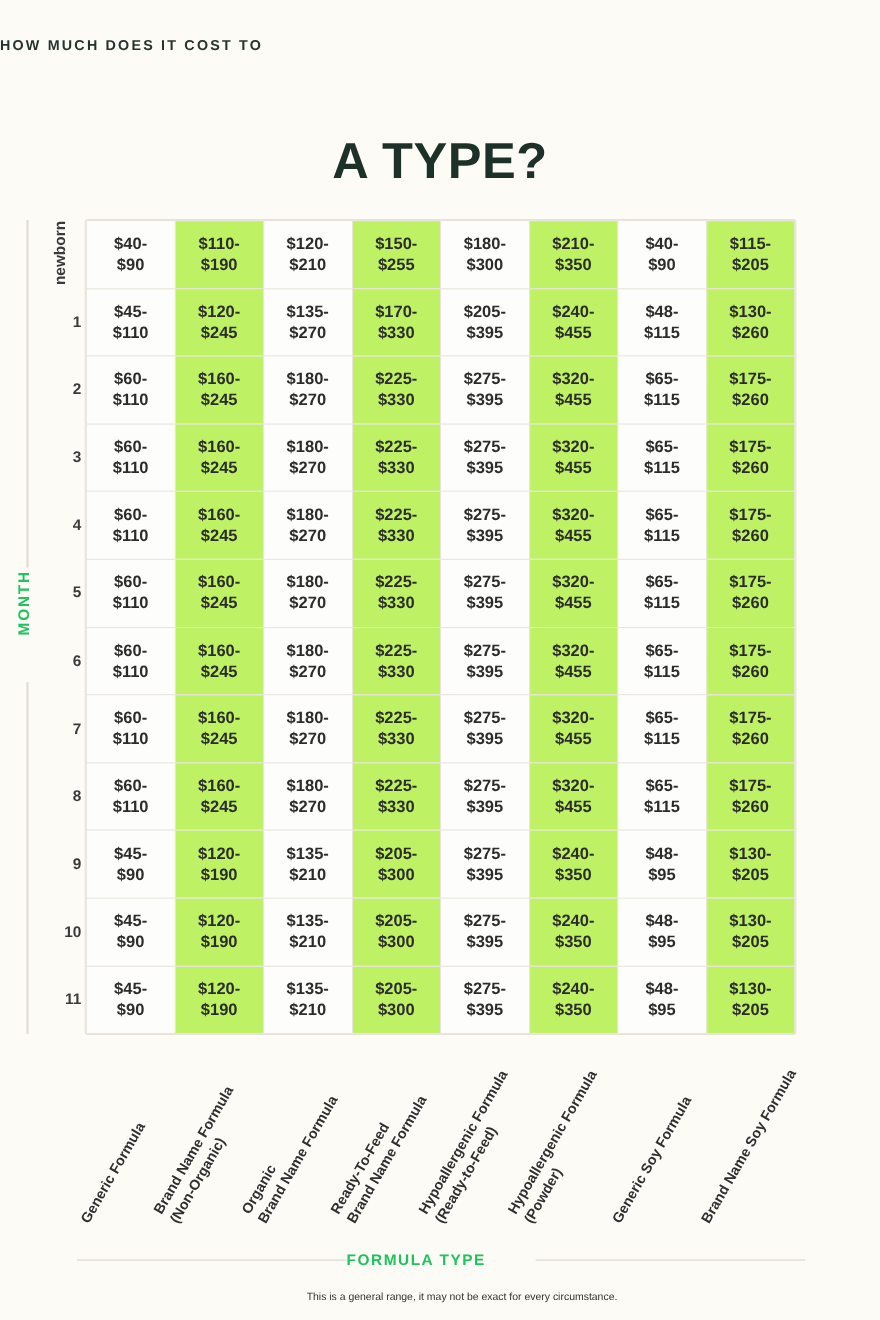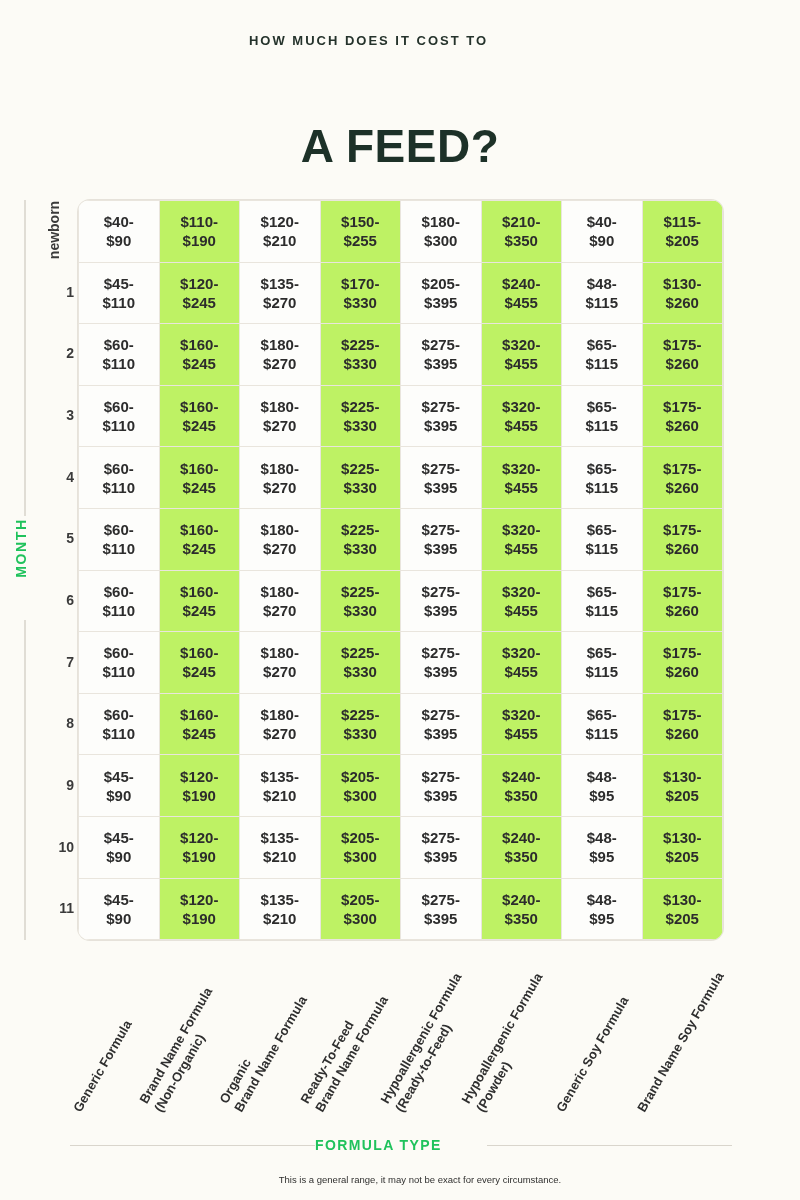--- a/index.html
+++ b/index.html
@@ -11,21 +11,21 @@
   }
   #page {
     position:relative;
     width:800px; height:1200px;
     background:#fcfbf6;
   }
 
   
   .kicker {
     position:absolute; left:0; top:33px; width:737px;
-    text-align:center;
+    text-align:left;
     font-size:13px; font-weight:bold; letter-spacing:2.0px;
     color:#25332c;
     font-family:"Liberation Sans", sans-serif;
   }
   .title-main {
     position:absolute; left:0; top:62px; width:800px;
     text-align:center;
     font-size:53px; font-weight:bold; letter-spacing:1.0px;
     color:#1fc25c;
     line-height:60px;
@@ -61,21 +61,21 @@
 
   
   #table-wrap {
     position:absolute; left:78px; top:200px;
     width:644px; height:740px;
   }
   table.cost {
     width:644px; height:740px;
     border-collapse:collapse;
     table-layout:fixed;
-    border-radius:12px;
+    border-radius:2px;
     overflow:hidden;
     box-shadow:0 0 0 1px #e6e2da;
   }
   table.cost td {
     width:80.5px;
     height:61.6px;
     text-align:center;
     vertical-align:middle;
     font-size:15px;
     font-weight:bold;
@@ -148,21 +148,21 @@
     font-family:"Liberation Sans", sans-serif;
     padding-left:40px;
   }
 </style>
 </head>
 <body>
 
 <div id="page">
 
   <div class="kicker">HOW MUCH DOES IT COST TO</div>
-  <div class="title-sub">A FEED?</div>
+  <div class="title-sub">A TYPE?</div>
 
   <div class="month-axis-line top"></div>
   <div class="month-axis-line bot"></div>
   <div class="month-axis-label">MONTH</div>
 
   <div id="rowlabels">
       <div class="rowlabel newborn" style="top: 221.833px;">newborn</div>
       <div class="rowlabel" style="top: 283.5px;">1</div>
       <div class="rowlabel" style="top: 345.167px;">2</div>
       <div class="rowlabel" style="top: 406.833px;">3</div>

